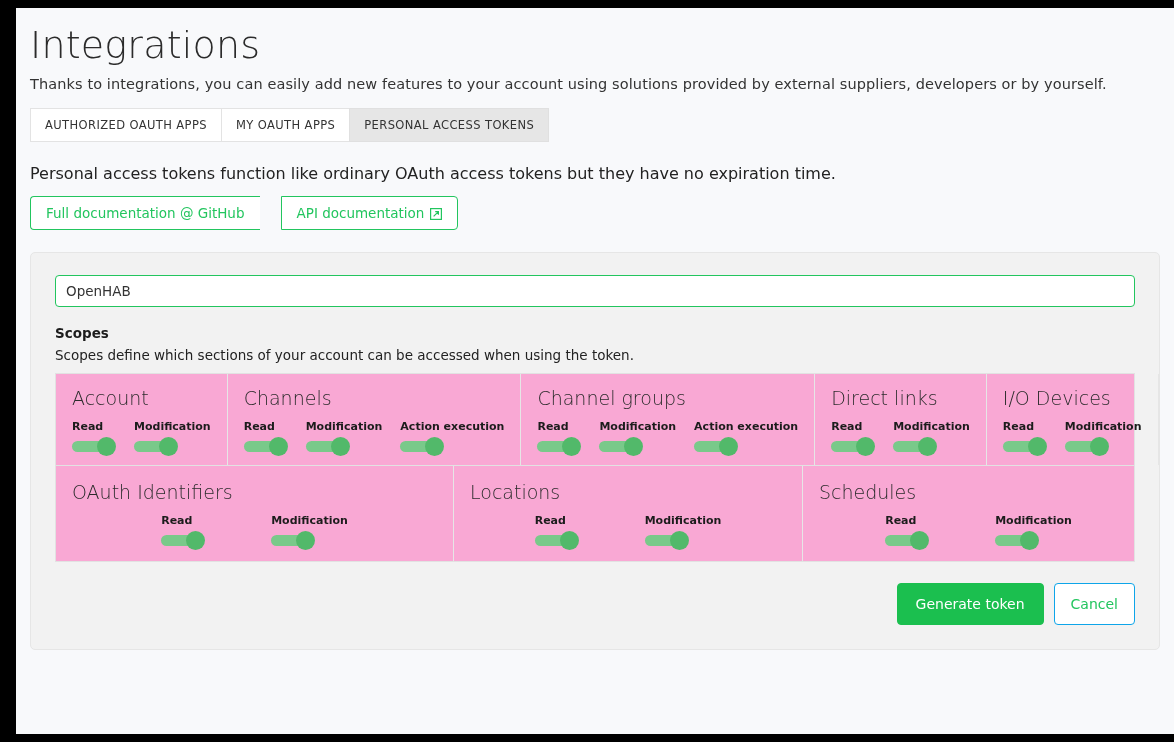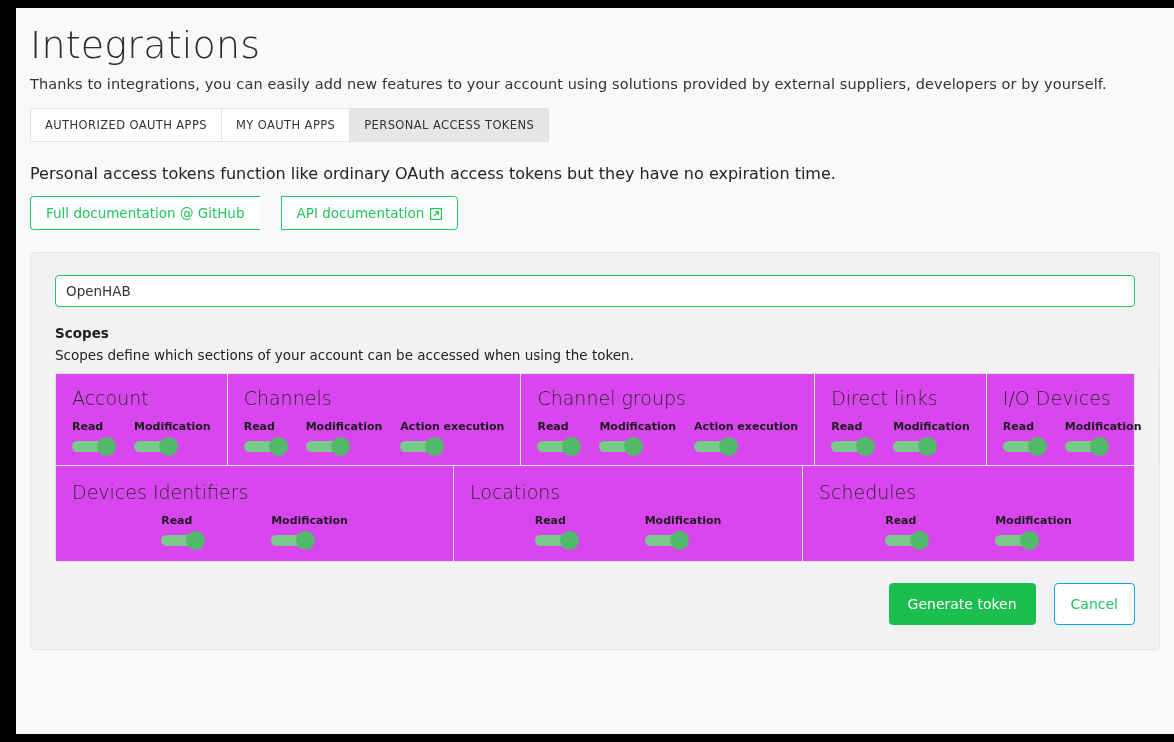--- a/index.html
+++ b/index.html
@@ -131,21 +131,21 @@
   }
   .scopes-help {
     font-size: 13.5px;
     color: #222222;
     margin: 0 0 10px 0;
   }
 
   
   .scope-row {
     display: flex;
-    background: #d946ef;
+    background: #f9a8d4;
     border: 1px solid #e2e2e2;
     margin-bottom: -1px;
   }
   .scope-card {
     padding: 12px 16px 14px 16px;
     border-right: 1px solid #e6e6e6;
     flex: 0 0 auto;
   }
   .scope-card:last-child { border-right: none; }
   .scope-card .card-title {
@@ -192,21 +192,21 @@
     background: #52b96a;
   }
 
   
   .row2 .scope-card { padding: 14px 16px 16px 16px; }
 
   
   .actions {
     display: flex;
     justify-content: flex-end;
-    gap: 18px;
+    gap: 10px;
     margin-top: 22px;
   }
   .btn-primary {
     background: #1bbf4f;
     color: #ffffff;
     border: 1px solid #1bbf4f;
     border-radius: 4px;
     font-size: 14px;
     font-family: "DejaVu Sans", sans-serif;
     padding: 9px 18px;
@@ -368,21 +368,21 @@
                     <span class="track"></span>
                     <span class="knob"></span>
                   </div>
                 </div>
               </div>
             </div>
             <div class="scope-card"></div>
           </div>
           <div class="scope-row row2">
             <div class="scope-card" style="width: 398px;">
-              <div class="card-title">Devices Identifiers</div>
+              <div class="card-title">OAuth Identifiers</div>
               <div class="toggle-set centered">
                 <div class="toggle-item">
                   <div class="toggle-label">Read</div>
                   <div class="switch">
                     <span class="track"></span>
                     <span class="knob"></span>
                   </div>
                 </div>
                 <div class="toggle-item">
                   <div class="toggle-label">Modification</div>

